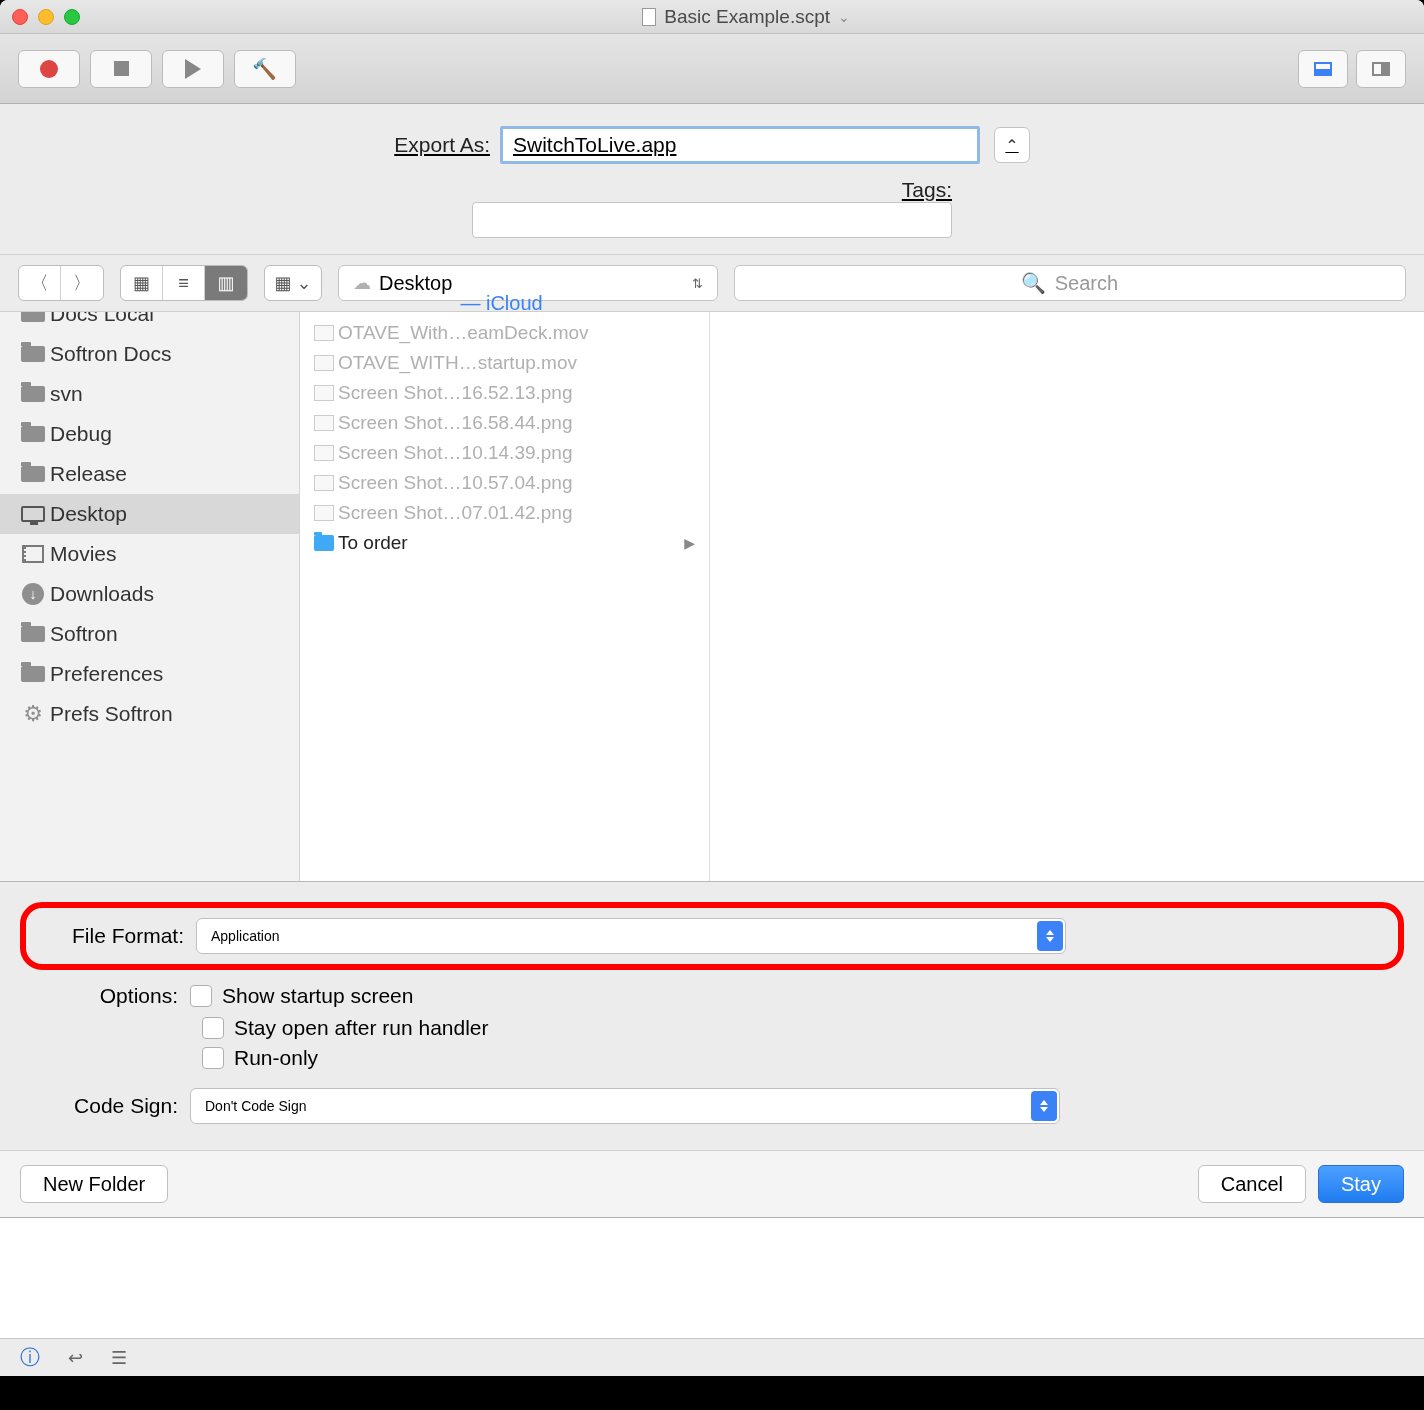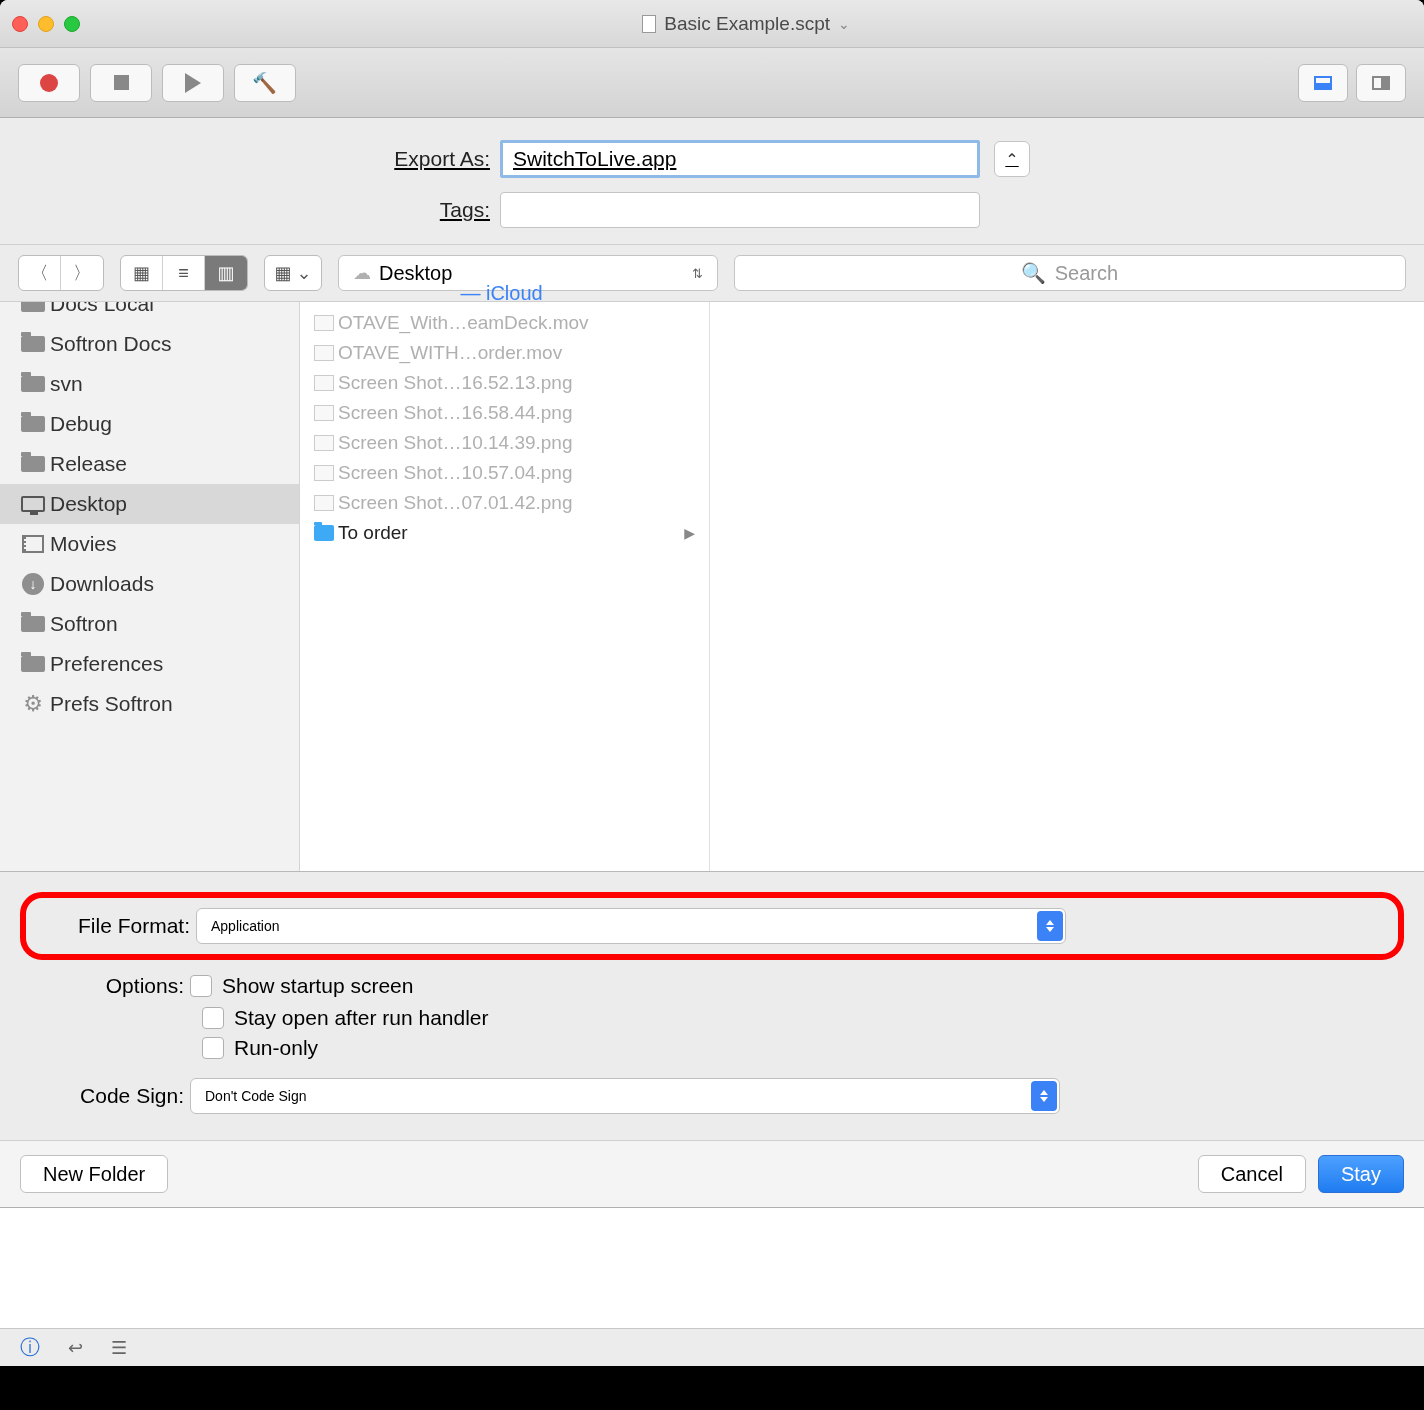--- a/index.html
+++ b/index.html
@@ -1,18 +1,18 @@
 <!DOCTYPE html>
 <html><head>
 <meta charset="utf-8">
 <style>
 * { box-sizing: border-box; margin: 0; padding: 0; font-family: -apple-system, "Helvetica Neue", Arial, sans-serif; }
 body { background: #000; width: 1424px; height: 1410px; }
 .window { width: 1424px; background: #f6f6f6; border-radius: 8px 8px 0 0; overflow: hidden; }
-.titlebar { height: 48px; background: linear-gradient(#e8e8e8,#d8d8d8); display: flex; align-items: center; padding: 0 12px; border-bottom: 1px solid #c0c0c0; }
+.titlebar { height: 34px; background: linear-gradient(#e8e8e8,#d8d8d8); display: flex; align-items: center; padding: 0 12px; border-bottom: 1px solid #c0c0c0; }
 .traffic { display: flex; gap: 10px; }
 .dot { width: 16px; height: 16px; border-radius: 50%; }
 .red { background: #ff5f57; border: 1px solid #e24238; }
 .yellow { background: #ffbd2e; border: 1px solid #e1a116; }
 .green { background: #28c940; border: 1px solid #17a82d; }
 .title-center { flex: 1; display: flex; justify-content: center; align-items: center; gap: 8px; color: #4a4a4a; font-size: 19px; }
 .title-caret { color: #888; font-size: 14px; }
 .toolbar { height: 70px; background: linear-gradient(#e5e5e5,#d3d3d3); border-bottom: 1px solid #b0b0b0; display: flex; align-items: center; padding: 0 18px; gap: 10px; }
 .tbtn { width: 62px; height: 38px; background: #f8f8f8; border: 1px solid #bcbcbc; border-radius: 6px; display: flex; align-items: center; justify-content: center; }
 .rec-dot { width: 18px; height: 18px; border-radius: 50%; background: #d44; }
@@ -48,21 +48,21 @@
 .folder-shape::before { content:''; position:absolute; top:-4px; left:0; width:10px; height:4px; background:#8f8f8f; border-radius:1px 1px 0 0;}
 .filecol { width: 410px; border-right: 1px solid #e0e0e0; padding-top: 6px; }
 .file-row { display: flex; align-items: center; gap: 4px; padding: 4px 14px; font-size: 19px; color: #b0b0b0; }
 .file-row.enabled { color: #222; }
 .file-ico { width: 20px; height: 16px; border: 1px solid #ccc; background: #f8f8f8; flex-shrink:0;}
 .file-ico.folder-en { background: #3ea9f5; border: none; border-radius: 2px; position:relative;}
 .file-ico.folder-en::before { content:''; position:absolute; top:-3px; left:0; width:8px; height:3px; background:#3ea9f5; border-radius:1px 1px 0 0;}
 .file-arrow { margin-left: auto; color: #888; font-size: 14px; }
 .bottom-panel { background: #ececec; padding: 20px 0 18px 0; border-top: 1px solid #b8b8b8; }
 .form-row { display: flex; align-items: center; margin-bottom: 8px; }
-.form-label { width: 190px; text-align: right; font-size: 21px; padding-right: 6px; }
+.form-label { width: 190px; text-align: right; font-size: 21px; padding-right: 12px; }
 .select-box { flex: 0 0 870px; height: 36px; background: #fff; border: 1px solid #c0c0c0; border-radius: 6px; display: flex; align-items: center; padding: 0 14px; font-size: 14px; position: relative; }
 .select-caret { position: absolute; right: 2px; top: 2px; width: 26px; height: 30px; background: #3b82f6; border-radius: 4px; display: flex; flex-direction: column; align-items: center; justify-content: center; }
 .select-caret::before { content:''; border-left:4px solid transparent; border-right:4px solid transparent; border-bottom:5px solid #fff; margin-bottom:2px;}
 .select-caret::after { content:''; border-left:4px solid transparent; border-right:4px solid transparent; border-top:5px solid #fff;}
 .highlight-ring { border: 6px solid #ff0000; border-radius: 22px; padding: 10px 10px; margin: 0 20px 14px 20px; display: flex; align-items: center; }
 .checkbox-row { display: flex; align-items: center; gap: 10px; font-size: 21px; padding-left: 202px; margin-bottom: 6px; }
 .chk { width: 22px; height: 22px; border: 1px solid #b0b0b0; border-radius: 4px; background: #fff; }
 .action-bar { display: flex; align-items: center; padding: 14px 20px; background: #f4f4f4; border-top: 1px solid #d0d0d0; }
 .mac-btn { height: 38px; padding: 0 22px; border: 1px solid #c0c0c0; border-radius: 6px; background: #fff; font-size: 20px; display: flex; align-items: center; }
 .mac-btn.primary { background: linear-gradient(#4da0ff,#1f7cf0); color: #fff; border: 1px solid #2a6fd6; }
@@ -125,21 +125,21 @@
     </div>
   </div>
 
   <div class="sheet">
 
     <div class="export-row">
       <div class="label-col">Export As:</div>
       <input class="input-box" value="SwitchToLive.app" style="">
       <div class="expand-btn">⌃</div>
     </div>
-    <div class="export-row" style="padding-top:4px; padding-bottom:16px;">
+    <div class="export-row" style="padding-top:4px; padding-bottom:16px;flex-direction:column;">
       <div class="label-col">Tags:</div>
       <div class="tags-input"></div>
     </div>
 
     <div class="nav-bar">
       <div class="seg">
         <div class="seg-btn">〈</div>
         <div class="seg-btn">〉</div>
       </div>
       <div class="seg">
@@ -231,21 +231,21 @@
             <span>Prefs Softron</span>
           </div>
         </div>
       <div class="filecol" id="filecol">
           <div class="file-row">
             <span class="file-ico"></span>
             <span>OTAVE_With…eamDeck.mov</span>
           </div>
           <div class="file-row">
             <span class="file-ico"></span>
-            <span>OTAVE_WITH…order.mov</span>
+            <span>OTAVE_WITH…startup.mov</span>
           </div>
           <div class="file-row">
             <span class="file-ico"></span>
             <span>Screen Shot…16.52.13.png</span>
           </div>
           <div class="file-row">
             <span class="file-ico"></span>
             <span>Screen Shot…16.58.44.png</span>
           </div>
           <div class="file-row">

